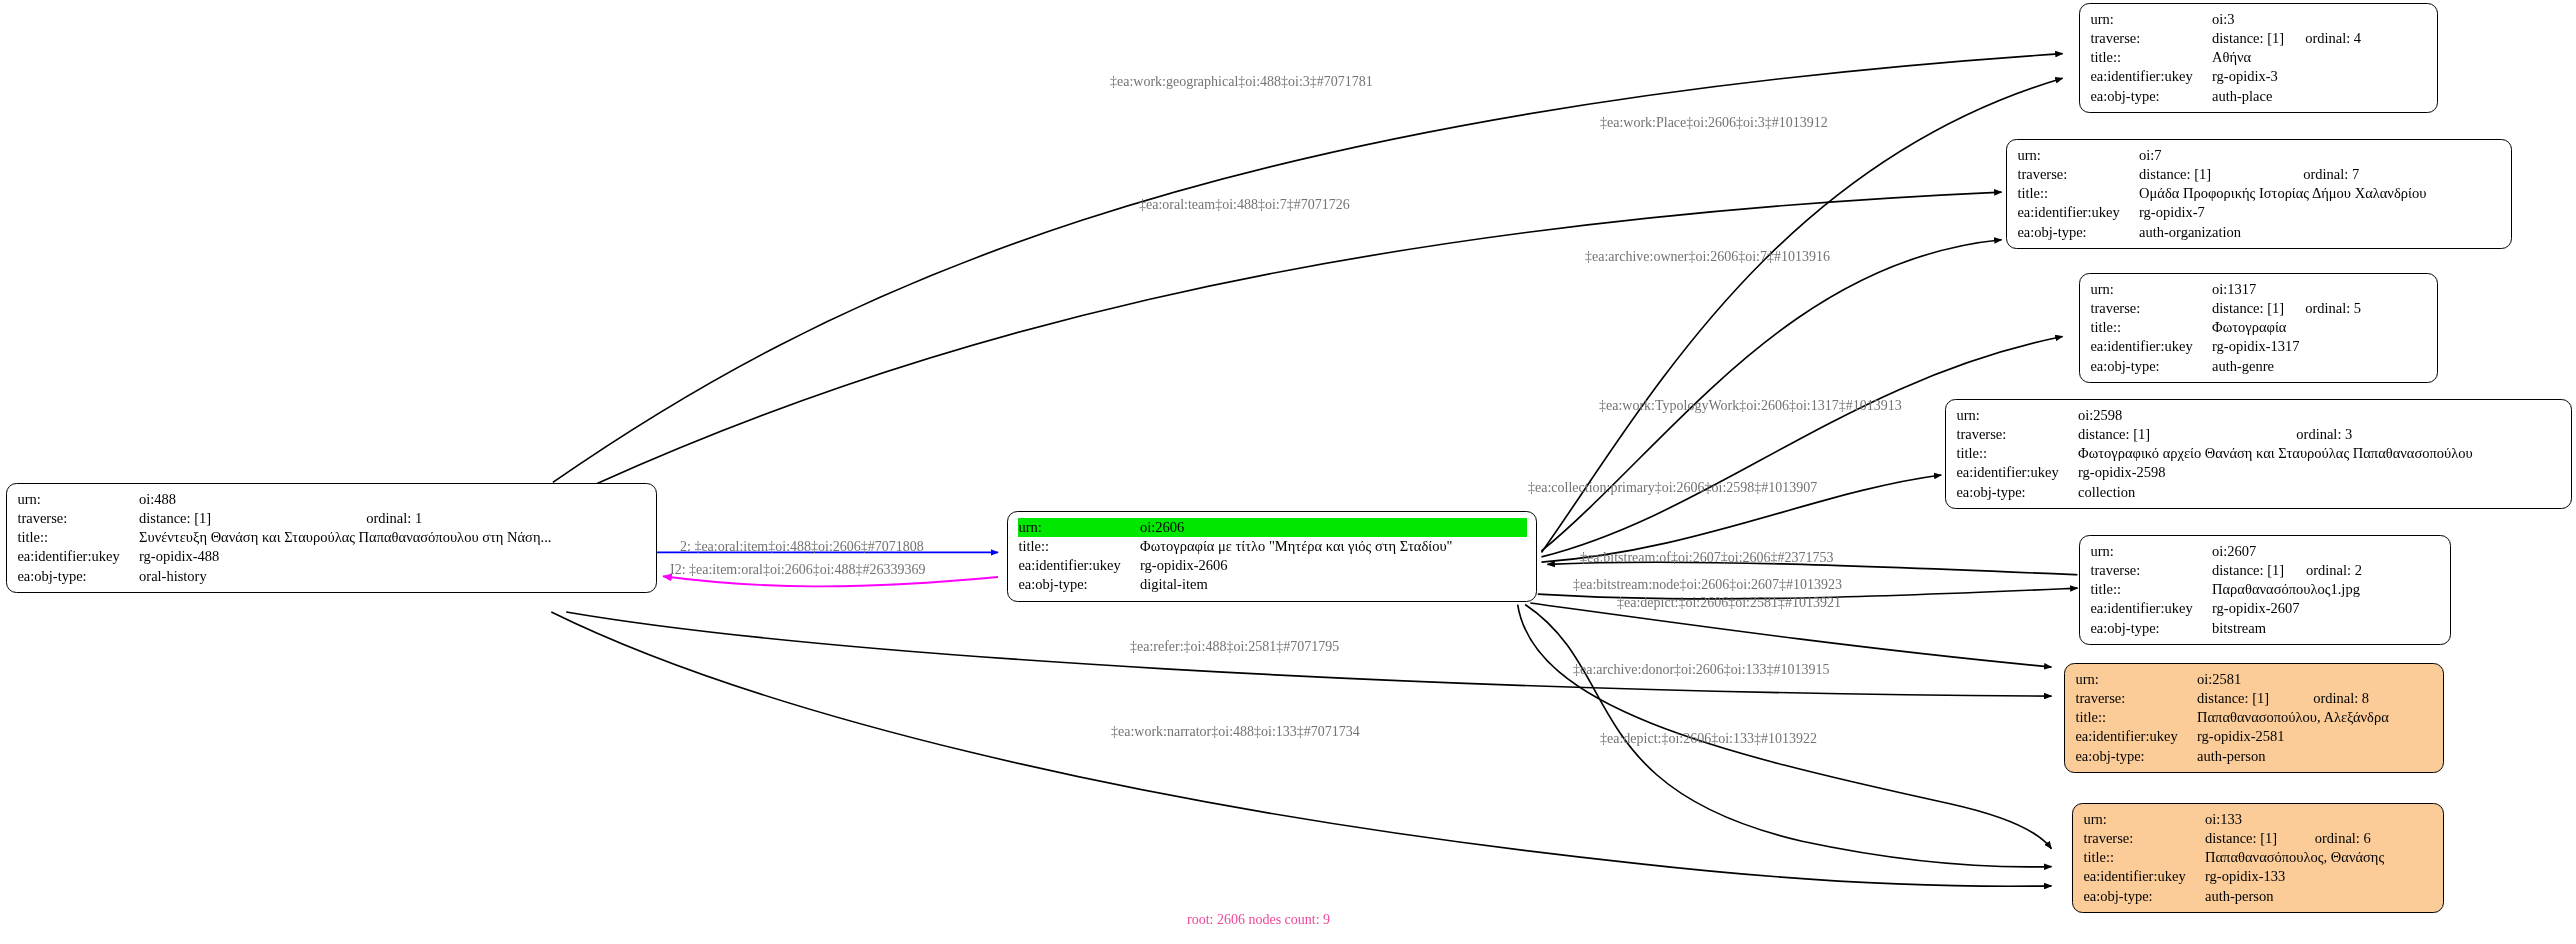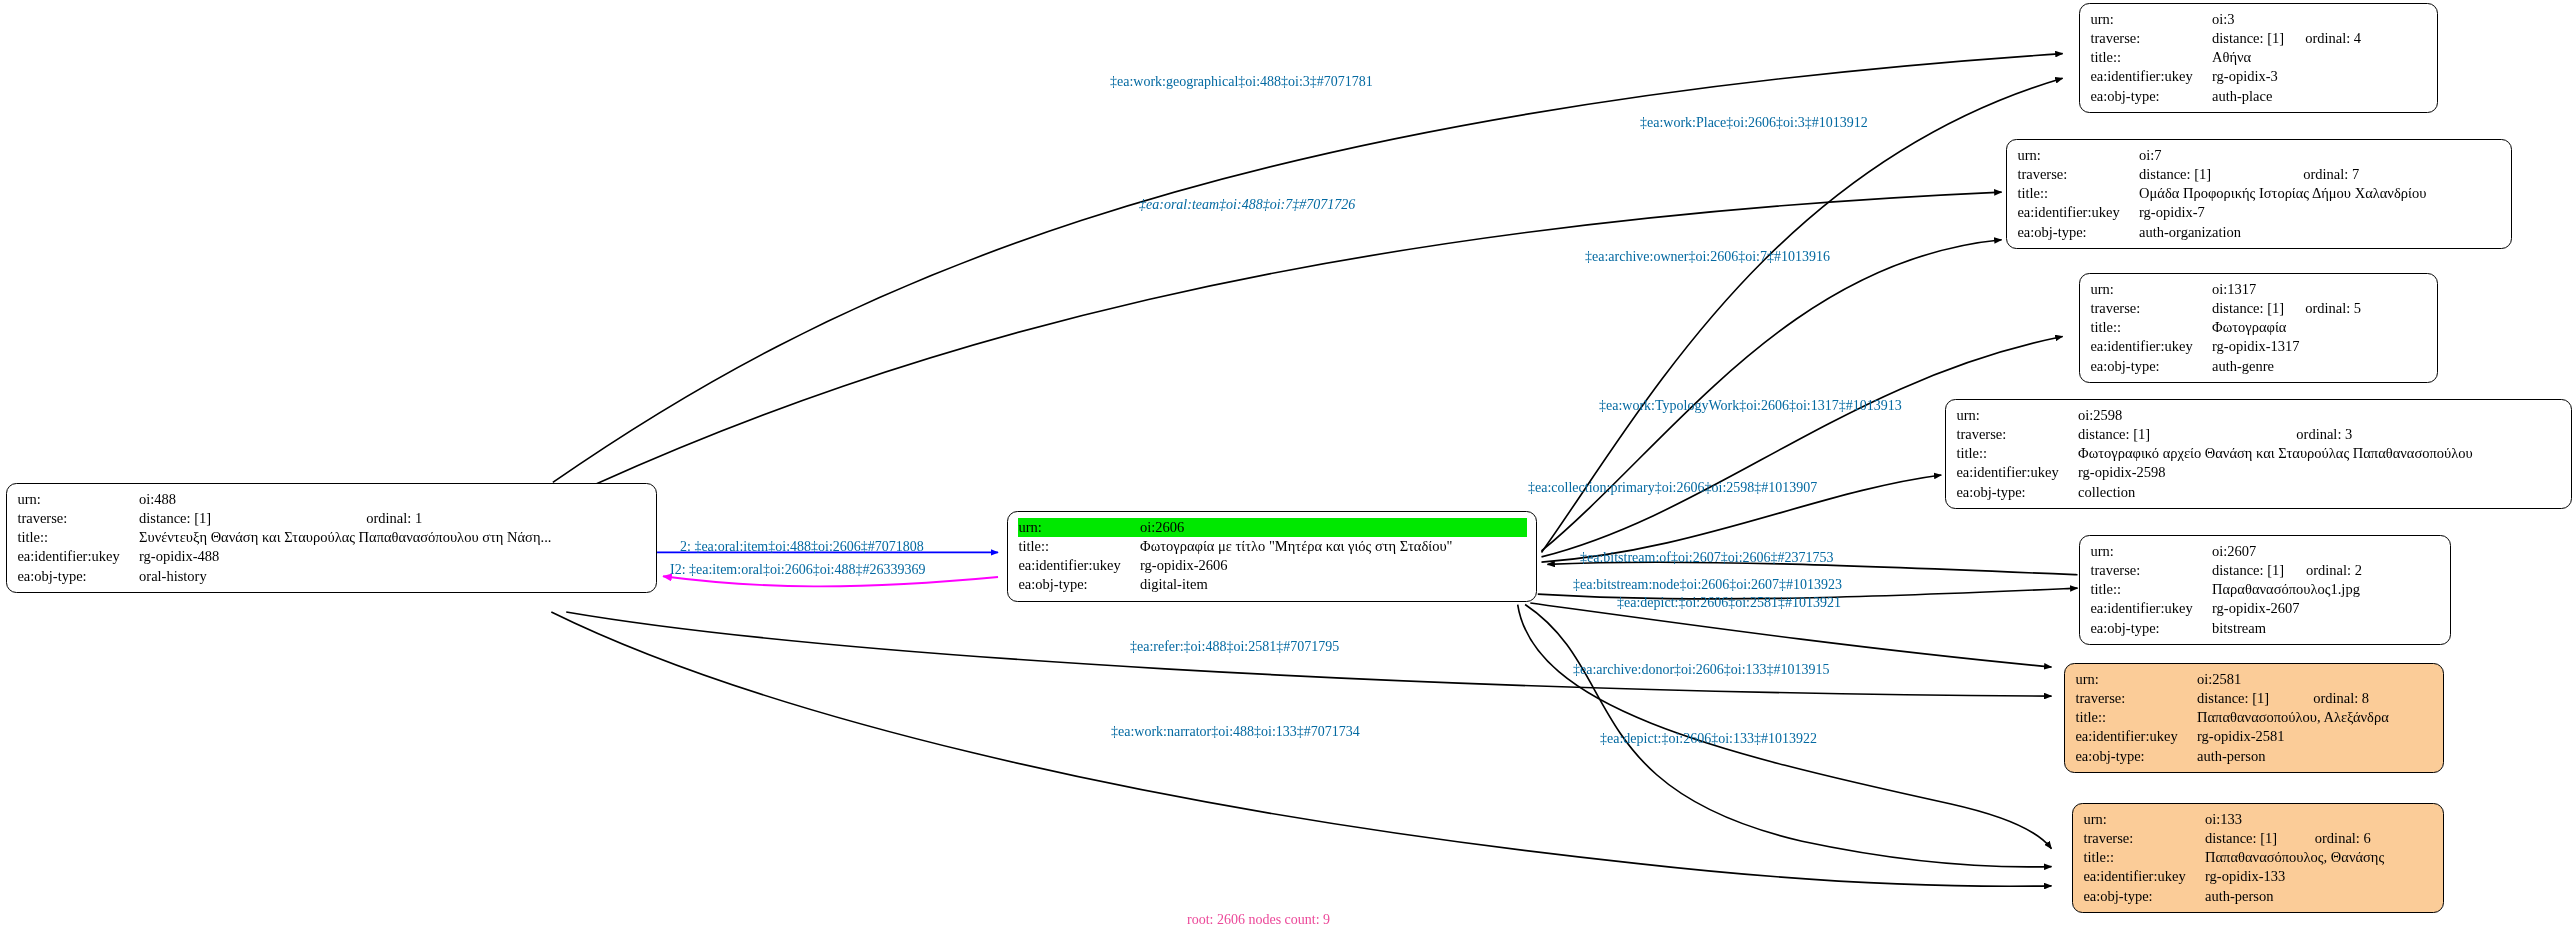--- a/index.html
+++ b/index.html
@@ -46,21 +46,21 @@
     vertical-align: top;
     color: #000000;
   }
   .node td.k { padding-right: 19.4px; margin-top: 28px; }
   .node td.v { padding-right: 3px; }
   .node td.ord { padding-left: 18px; }
   .hl { background: #00e800; }
   .edge-label {
     position: absolute;
     font-size: 14px;
-    color: #0369a1;
+    color: #737373;
     white-space: nowrap;
     z-index: 6;
     background: transparent;
   }
   .footer {
     position: absolute;
     font-size: 14px;
     color: #ec4899;
     white-space: nowrap;
     z-index: 6;
@@ -364,22 +364,22 @@
       </tr>
       <tr>
         <td class="k">ea:obj-type:</td>
         <td class="v" colspan="2">auth-person</td>
       </tr>
     </tbody>
       </table>
   </div>
 
   <div class="edge-label" style="left:1110px; top:74px;">‡ea:work:geographical‡oi:488‡oi:3‡#7071781</div>
-  <div class="edge-label" style="left:1600px; top:115px;margin-left:40px;">‡ea:work:Place‡oi:2606‡oi:3‡#1013912</div>
-  <div class="edge-label" style="left:1139px; top:197px;font-style:italic;">‡ea:oral:team‡oi:488‡oi:7‡#7071726</div>
+  <div class="edge-label" style="left:1600px; top:115px;">‡ea:work:Place‡oi:2606‡oi:3‡#1013912</div>
+  <div class="edge-label" style="left:1139px; top:197px;">‡ea:oral:team‡oi:488‡oi:7‡#7071726</div>
   <div class="edge-label" style="left:1585px; top:249px;">‡ea:archive:owner‡oi:2606‡oi:7‡#1013916</div>
   <div class="edge-label" style="left:1555px; top:398px;margin-left:44px;">‡ea:work:TypologyWork‡oi:2606‡oi:1317‡#1013913</div>
   <div class="edge-label" style="left:1528px; top:480px;">‡ea:collection:primary‡oi:2606‡oi:2598‡#1013907</div>
   <div class="edge-label" style="left:680px; top:539px;">2: ‡ea:oral:item‡oi:488‡oi:2606‡#7071808</div>
   <div class="edge-label" style="left:670px; top:562px;">I2: ‡ea:item:oral‡oi:2606‡oi:488‡#26339369</div>
   <div class="edge-label" style="left:1580px; top:550px;">‡ea:bitstream:of‡oi:2607‡oi:2606‡#2371753</div>
   <div class="edge-label" style="left:1573px; top:577px;">‡ea:bitstream:node‡oi:2606‡oi:2607‡#1013923</div>
   <div class="edge-label" style="left:1601px; top:595px;margin-left:16px;">‡ea:depict:‡oi:2606‡oi:2581‡#1013921</div>
   <div class="edge-label" style="left:1130px; top:639px;">‡ea:refer:‡oi:488‡oi:2581‡#7071795</div>
   <div class="edge-label" style="left:1573px; top:662px;">‡ea:archive:donor‡oi:2606‡oi:133‡#1013915</div>

